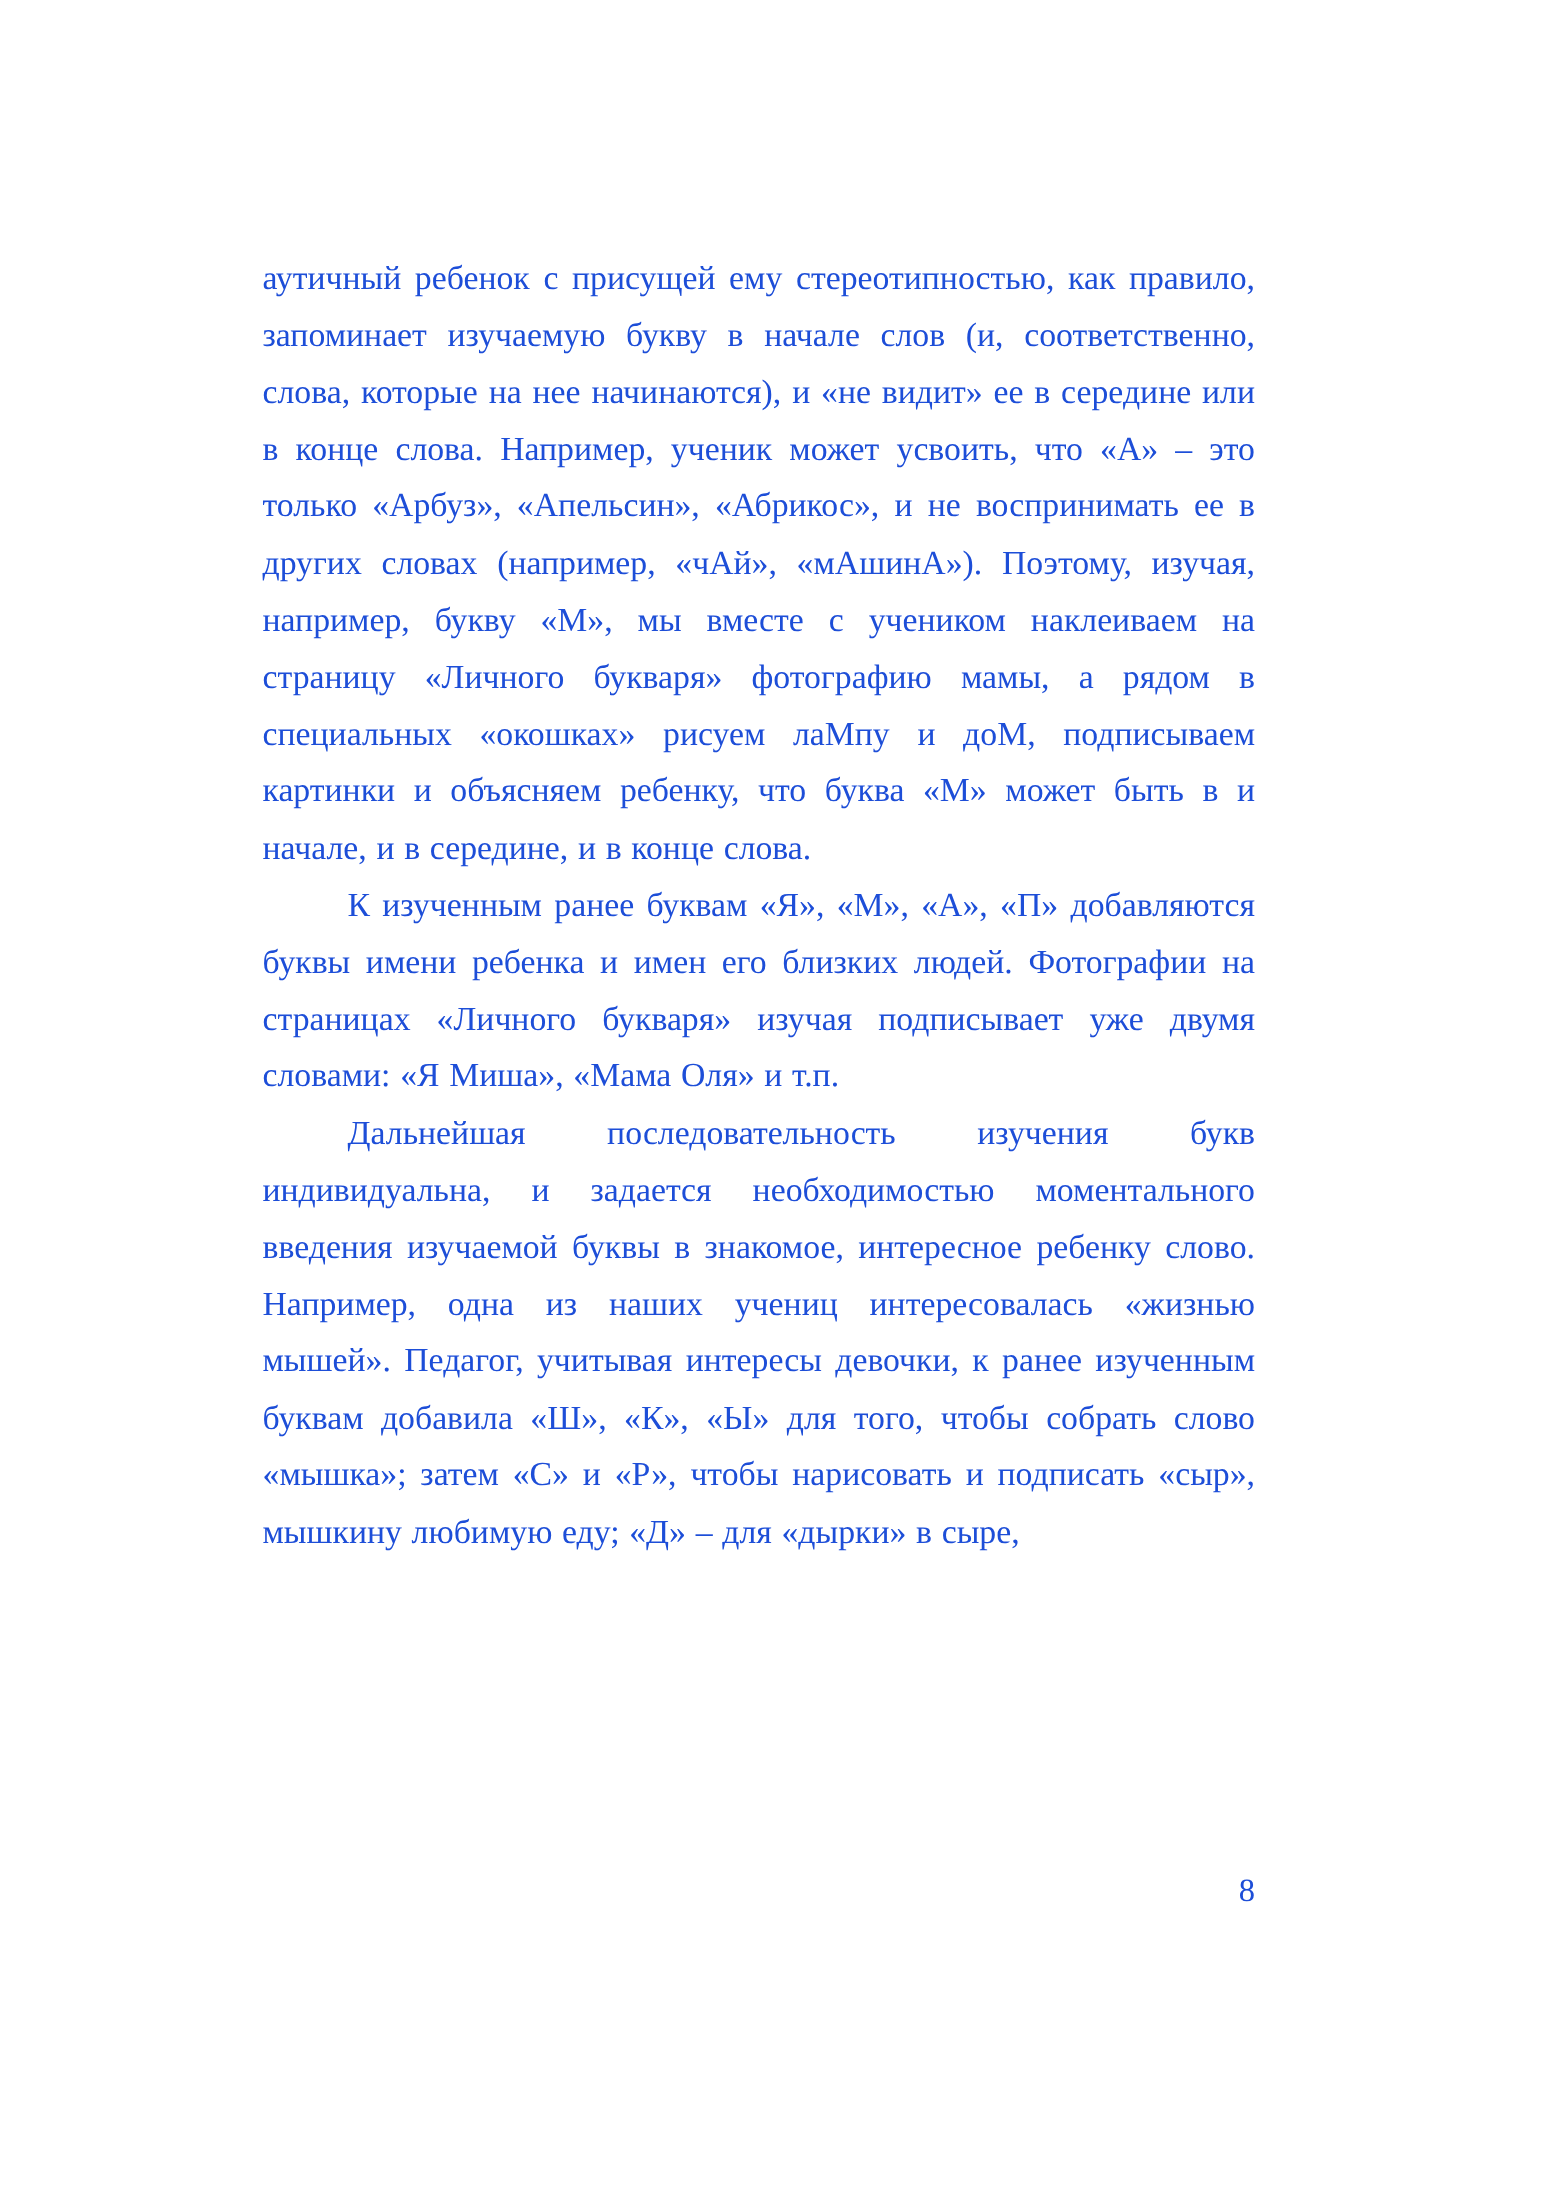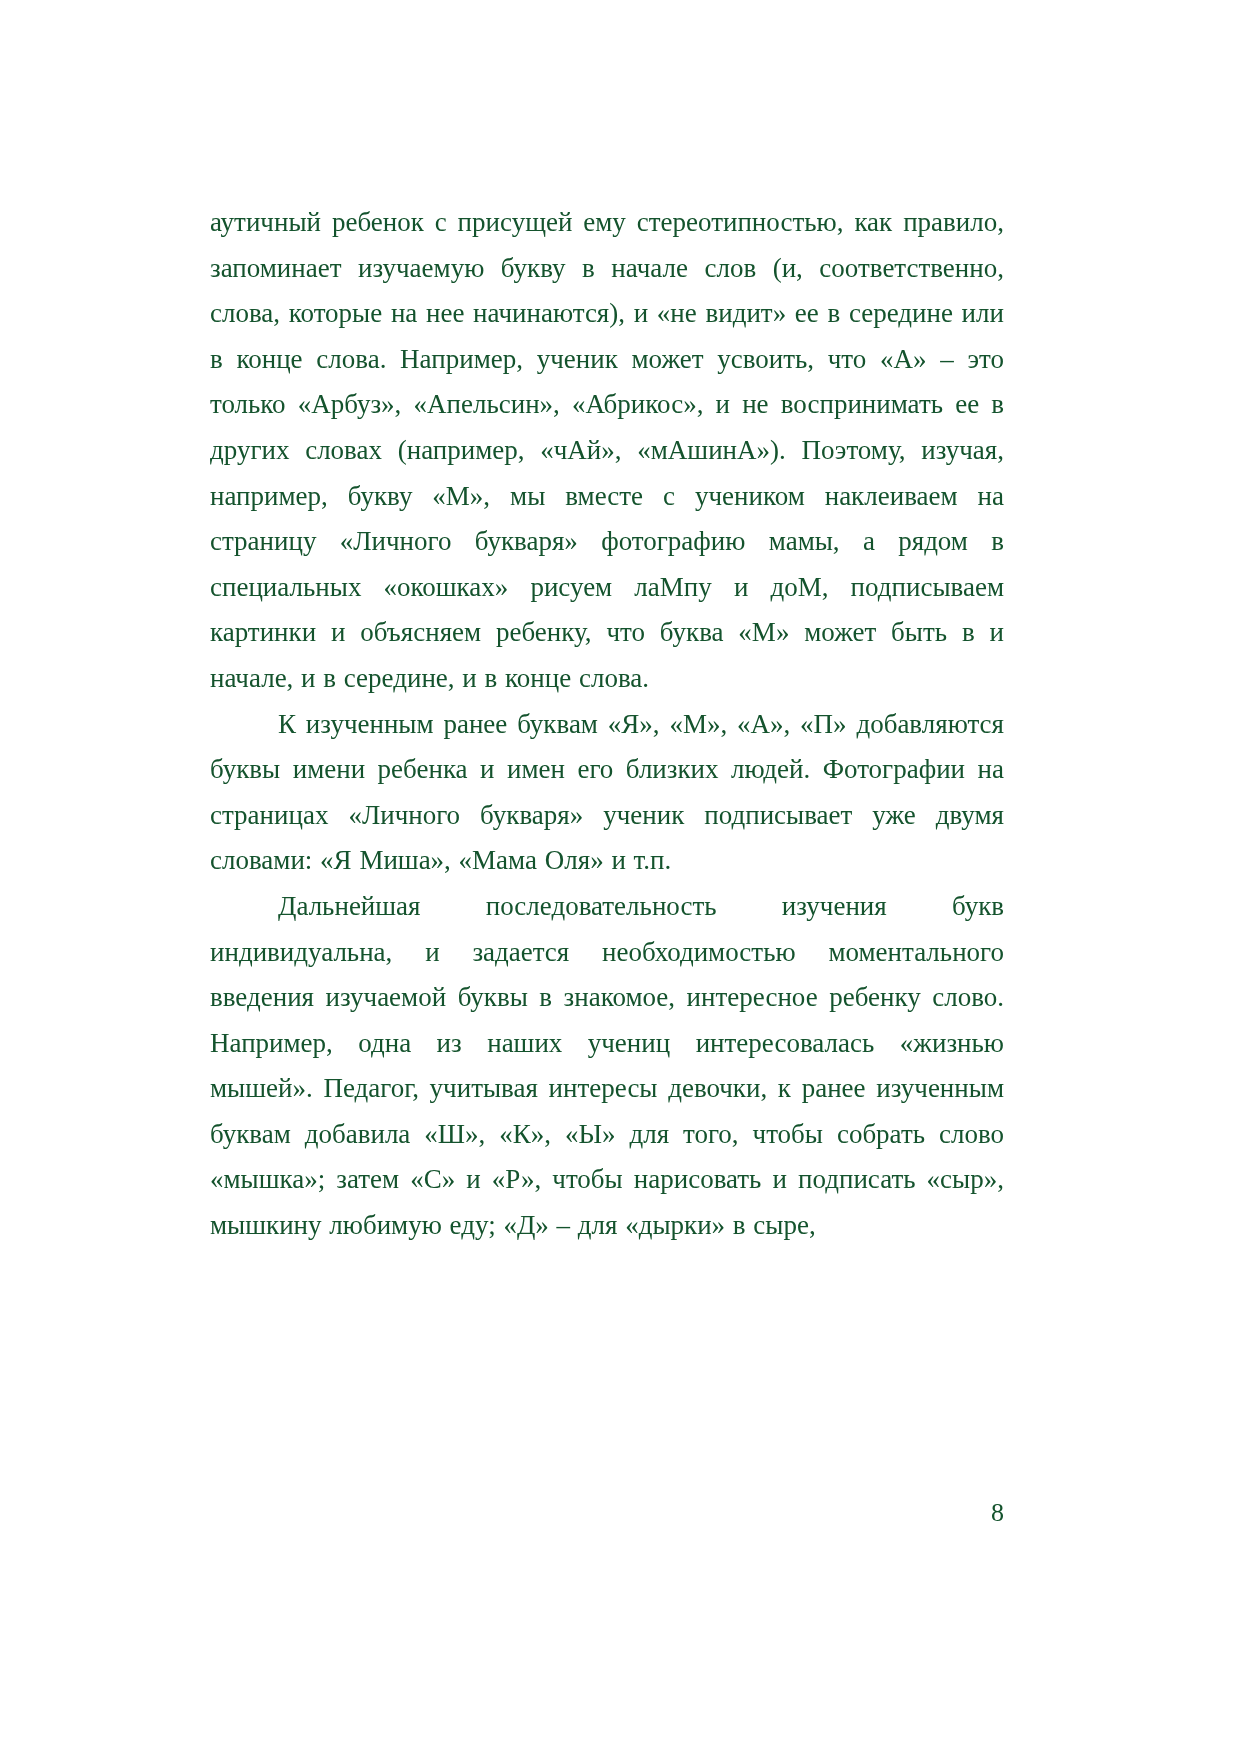--- a/index.html
+++ b/index.html
@@ -5,21 +5,21 @@
   html, body {
     margin: 0;
     padding: 0;
     background: #ffffff;
   }
   .page {
     position: relative;
     width: 1064px;
     height: 1754px;
     background: #ffffff;
-    color: #14532d;
+    color: #1d4ed8;
     font-family: "Liberation Serif", "DejaVu Serif", serif;
     overflow: hidden;
   }
   .text-block {
     position: absolute;
     left: 210px;
     top: 200px;
     width: 794px;
   }
   .text-block p {
@@ -42,17 +42,17 @@
     font-size: 26px;
     line-height: 30px;
   }
 </style>
 </head>
 <body>
 
 <div class="page">
   <div class="text-block">
     <p class="no-indent">аутичный ребенок с присущей ему стереотипностью, как правило, запоминает изучаемую букву в начале слов (и, соответственно, слова, которые на нее начинаются), и «не видит» ее в середине или в конце слова. Например, ученик может усвоить, что «А» – это только «Арбуз», «Апельсин», «Абрикос», и не воспринимать ее в других словах (например, «чАй», «мАшинА»). Поэтому, изучая, например, букву «М», мы вместе с учеником наклеиваем на страницу «Личного букваря» фотографию мамы, а рядом в специальных «окошках» рисуем лаМпу и доМ, подписываем картинки и объясняем ребенку, что буква «М» может быть в и начале, и в середине, и в конце слова.</p>
-    <p>К изученным ранее буквам «Я», «М», «А», «П» добавляются буквы имени ребенка и имен его близких людей. Фотографии на страницах «Личного букваря» ученик подписывает уже двумя словами: «Я Миша», «Мама Оля» и т.п.</p>
+    <p>К изученным ранее буквам «Я», «М», «А», «П» добавляются буквы имени ребенка и имен его близких людей. Фотографии на страницах «Личного букваря» изучая подписывает уже двумя словами: «Я Миша», «Мама Оля» и т.п.</p>
     <p>Дальнейшая последовательность изучения букв индивидуальна, и задается необходимостью моментального введения изучаемой буквы в знакомое, интересное ребенку слово. Например, одна из наших учениц интересовалась «жизнью мышей». Педагог, учитывая интересы девочки, к ранее изученным буквам добавила «Ш», «К», «Ы» для того, чтобы собрать слово «мышка»; затем «С» и «Р», чтобы нарисовать и подписать «сыр», мышкину любимую еду; «Д» – для «дырки» в сыре,</p>
   </div>
   <div class="page-number">8</div>
 </div>
 
 </body></html>

